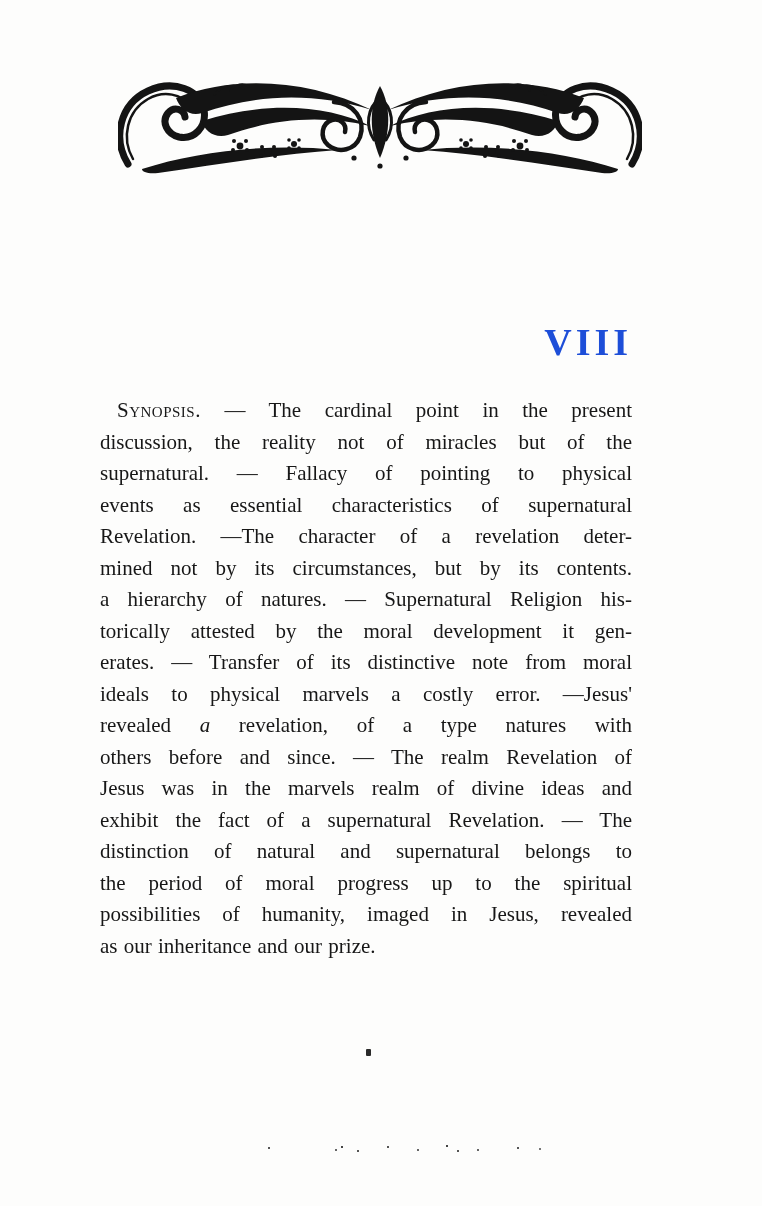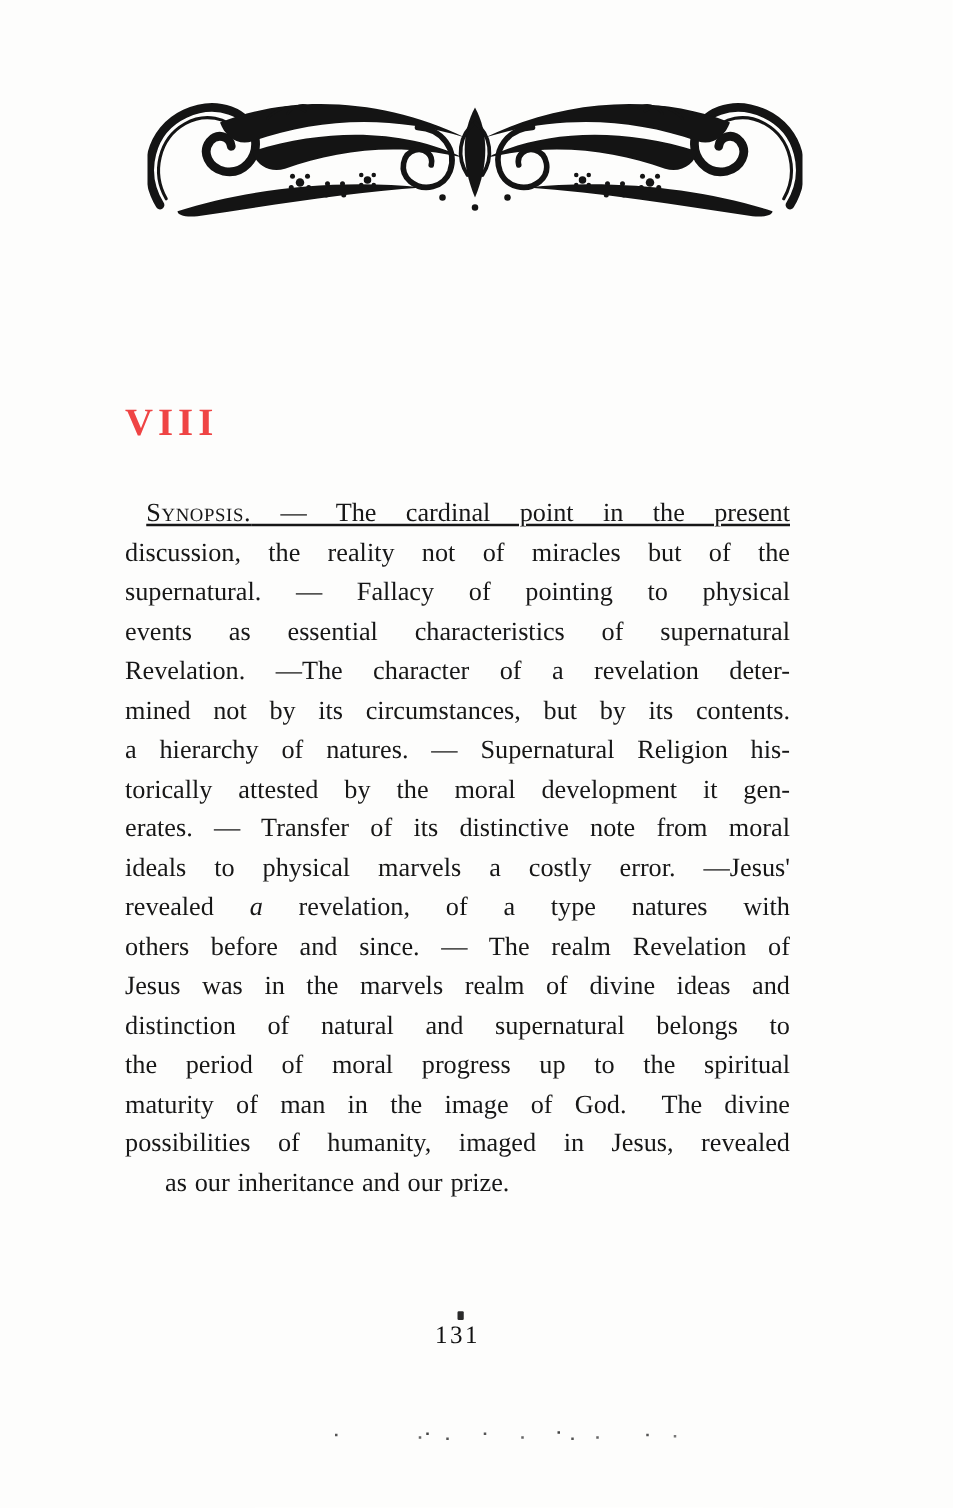--- a/index.html
+++ b/index.html
@@ -16,42 +16,42 @@
     color:#141414;
   }
   .ornament{
     position:absolute;
     left:118px;top:80px;
     width:524px;height:96px;
   }
   .chapter-number{
     position:absolute;
     left:100px;top:320px;width:532px;
-    text-align:left;
-    font-size:31px;
+    text-align:right;
+    font-size:38px;
     letter-spacing:4px;
     font-weight:600;
-    color:#ef4444;
+    color:#1d4ed8;
   }
   .synopsis{
     position:absolute;
     left:100px;top:395px;width:532px;
     font-size:21px;
     line-height:31.5px;
     color:#171717;
   }
   .line{
     text-align:justify;
     text-align-last:justify;
     height:31.5px;
     overflow:hidden;
     word-spacing:1px;
   }
-  .line.first{ text-indent:17px;text-decoration:underline; }
-  .line.last{ text-align-last:left;margin-left:32px; }
+  .line.first{ text-indent:17px; }
+  .line.last{ text-align-last:left; }
   .sc{ font-variant:small-caps; letter-spacing:0.5px; }
   .it{ font-style:italic; }
   .page-number{
     position:absolute;
     left:100px;top:1057px;width:532px;
     text-align:center;
     font-size:20px;
     letter-spacing:2px;
     color:#121212;
   }
@@ -139,25 +139,24 @@
     <div class="line"><span>events as essential characteristics of supernatural</span></div>
     <div class="line"><span>Revelation. —The character of a revelation deter-</span></div>
     <div class="line"><span>mined not by its circumstances, but by its contents.</span></div>
     <div class="line"><span>a hierarchy of natures. — Supernatural Religion his-</span></div>
     <div class="line"><span>torically attested by the moral development it gen-</span></div>
     <div class="line"><span>erates. — Transfer of its distinctive note from moral</span></div>
     <div class="line"><span>ideals to physical marvels a costly error. —Jesus'</span></div>
     <div class="line"><span>revealed </span><span class="it">a</span><span> revelation, of a type natures with</span></div>
     <div class="line"><span>others before and since. — The realm Revelation of</span></div>
     <div class="line"><span>Jesus was in the marvels realm of divine ideas and</span></div>
+    <div class="line"><span>exhibit the fact of a supernatural Revelation. — The</span></div>
     <div class="line"><span>distinction of natural and supernatural belongs to</span></div>
     <div class="line"><span>the period of moral progress up to the spiritual</span></div>
-    <div class="line"><span>maturity of man in the image of God.  The divine</span></div>
     <div class="line"><span>possibilities of humanity, imaged in Jesus, revealed</span></div>
     <div class="line last"><span>as our inheritance and our prize.</span></div>
   </div>
 
   <div class="scan-tick"></div>
-  <div class="page-number">131</div>
 
   <div class="scan-noise"></div>
 
 </div>
 
 </body></html>

